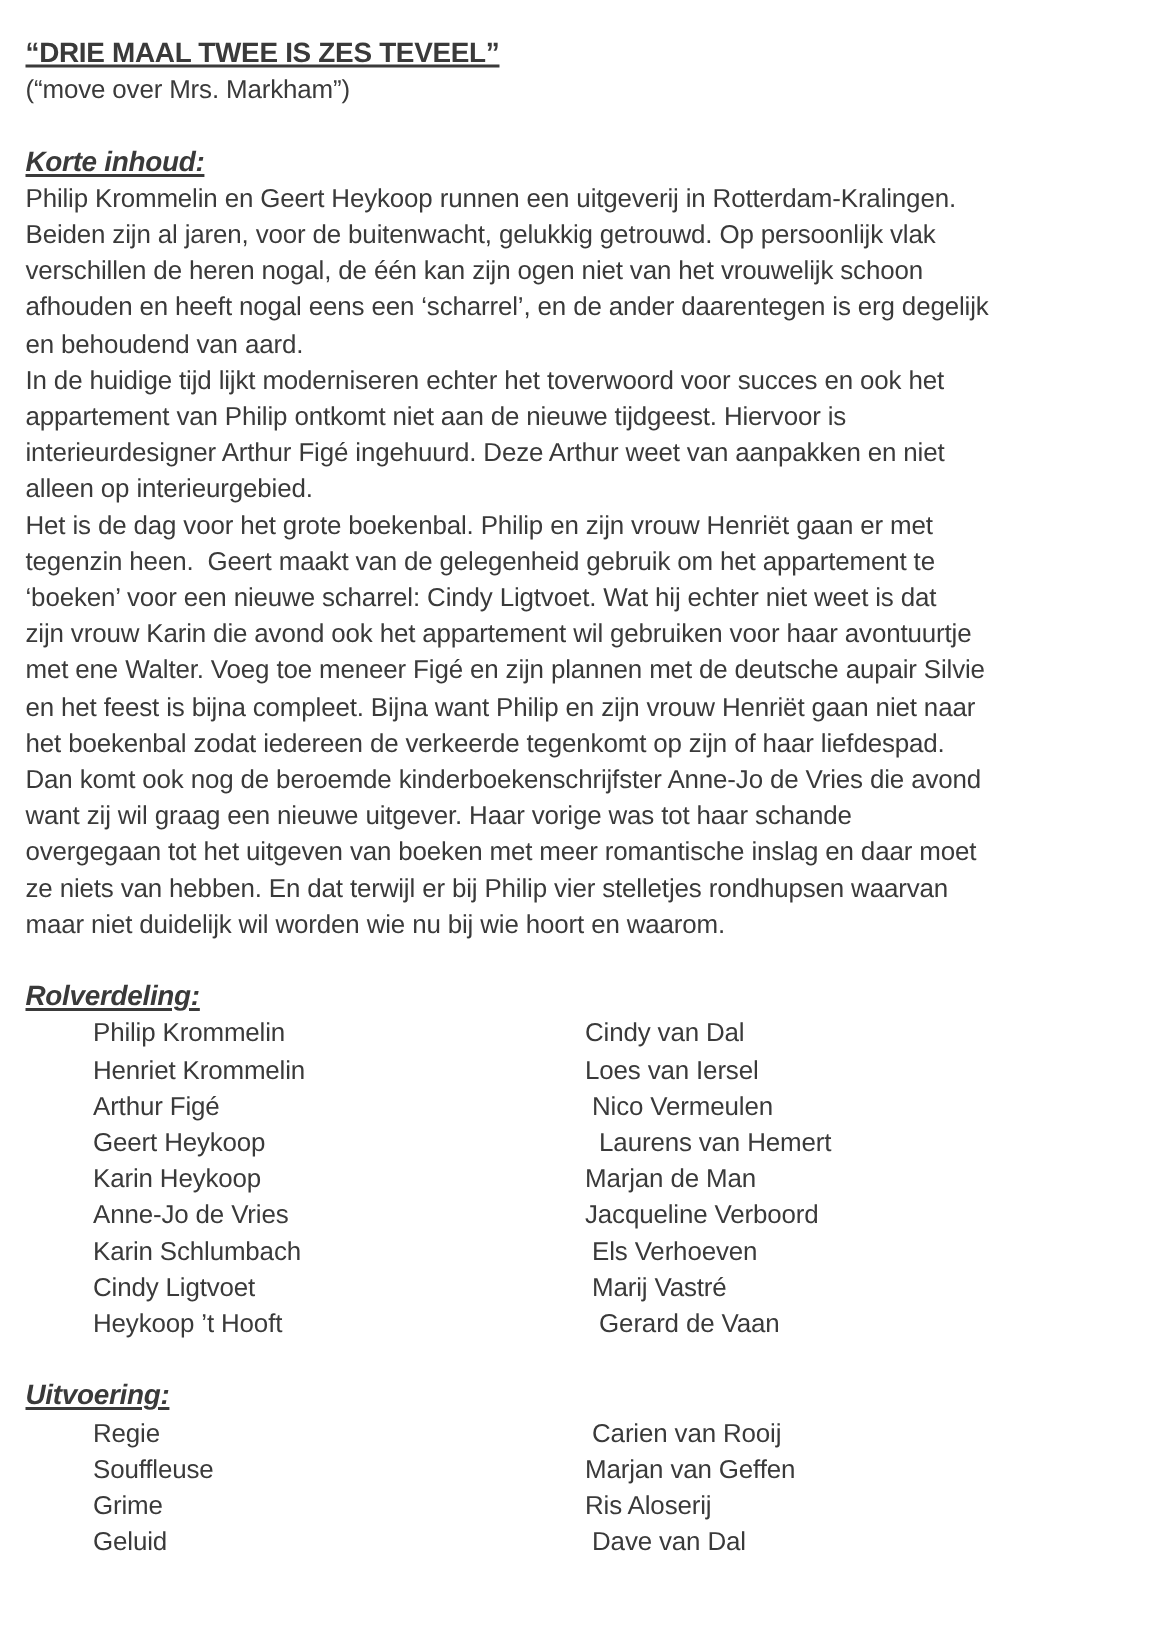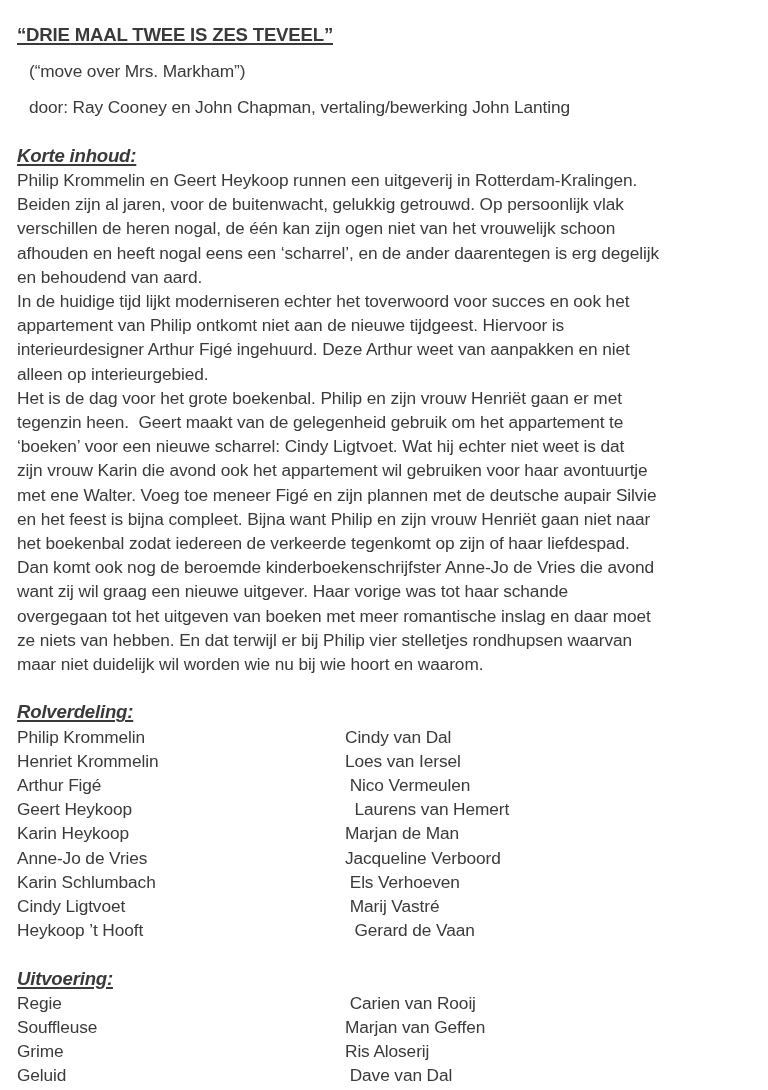--- a/index.html
+++ b/index.html
@@ -16,21 +16,21 @@
   }
   .doc {
     box-sizing: border-box;
     width: 676px;
     padding: 23px 0 0 17px;
   }
   .line {
     font-size: 17.3px;
     line-height: 24.2px;
     letter-spacing: -0.1px;
-    margin: 12px;
+    margin: 0;
   }
   .title {
     font-size: 18.6px;
     line-height: 24.2px;
     font-weight: bold;
     text-decoration: underline;
     text-decoration-thickness: 2px;
     text-underline-offset: 2px;
     letter-spacing: -0.2px;
     margin: 0;
@@ -58,33 +58,33 @@
   .row {
     display: flex;
     font-size: 17.3px;
     line-height: 24.2px;
     letter-spacing: -0.1px;
   }
   .row .role {
     width: 328px;
     flex: 0 0 328px;
     white-space: pre;
+    margin-left: 45px;
   }
   .row .person {
     white-space: pre;
   }
 </style>
 </head>
 <body>
 
 <div class="doc">
 
   <div class="title">“DRIE MAAL TWEE IS ZES TEVEEL”</div>
   <div class="line">(“move over Mrs. Markham”)</div>
-  <div class="line">door: Ray Cooney en John Chapman, vertaling/bewerking John Lanting</div>
 
   <div class="section-heading">Korte inhoud:</div>
   <div class="paras">
 
       <p class="para">Philip Krommelin en Geert Heykoop runnen een uitgeverij in Rotterdam-Kralingen.
 Beiden zijn al jaren, voor de buitenwacht, gelukkig getrouwd. Op persoonlijk vlak
 verschillen de heren nogal, de één kan zijn ogen niet van het vrouwelijk schoon
 afhouden en heeft nogal eens een ‘scharrel’, en de ander daarentegen is erg degelijk
 en behoudend van aard.</p>
 

